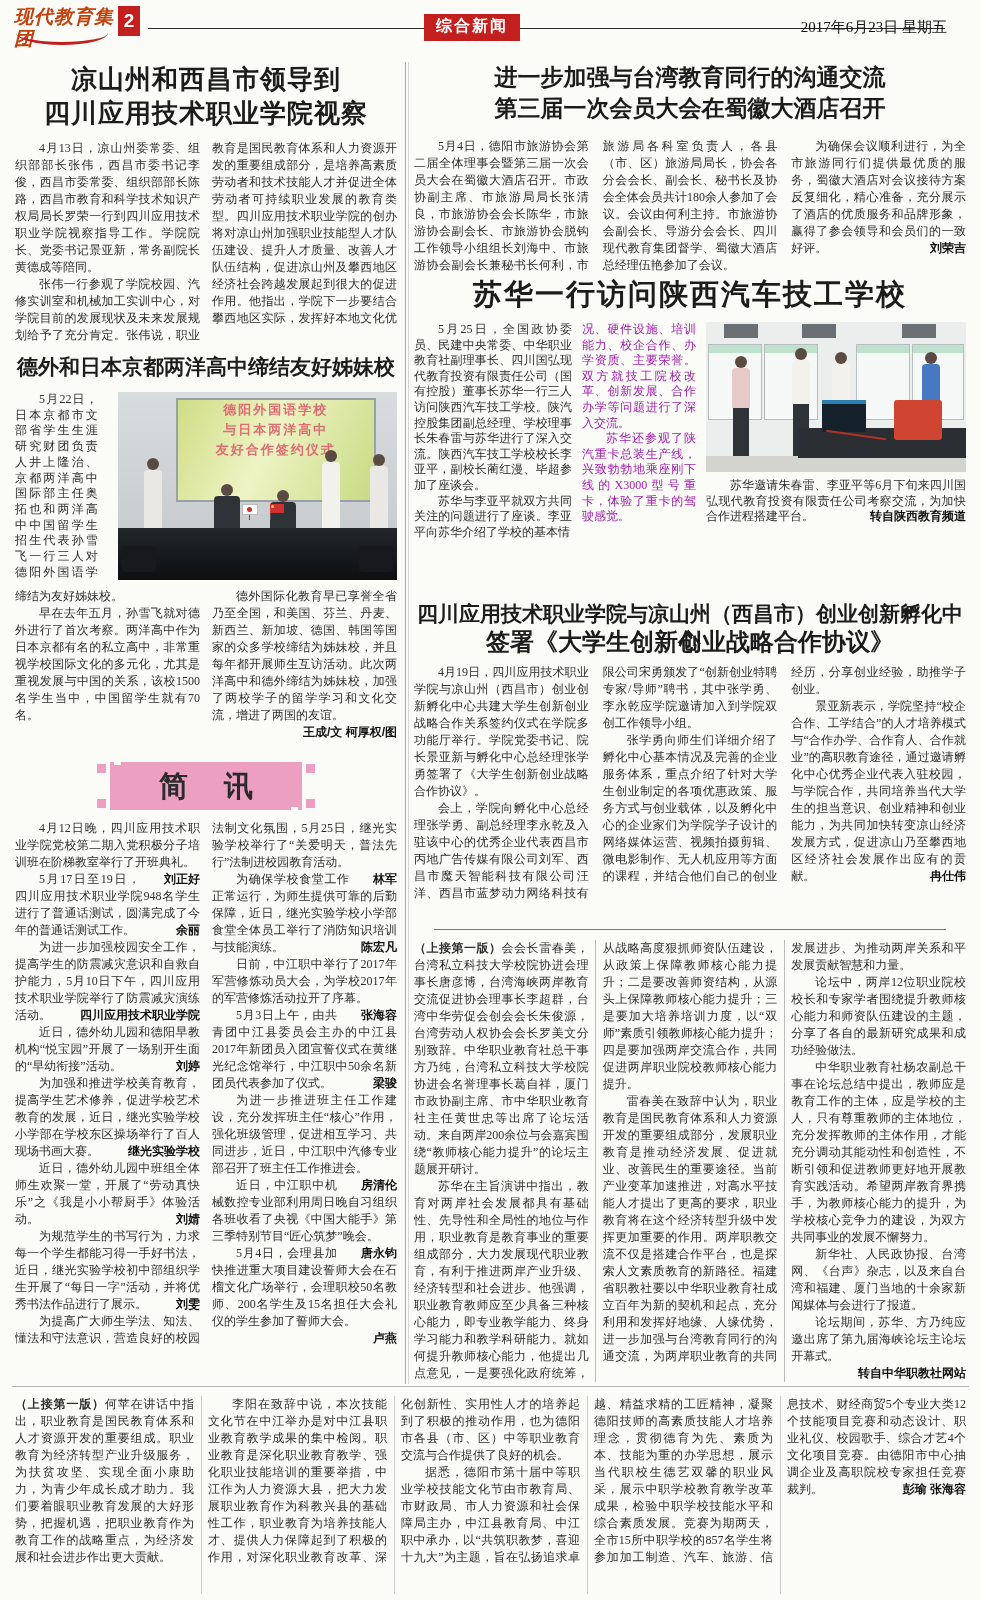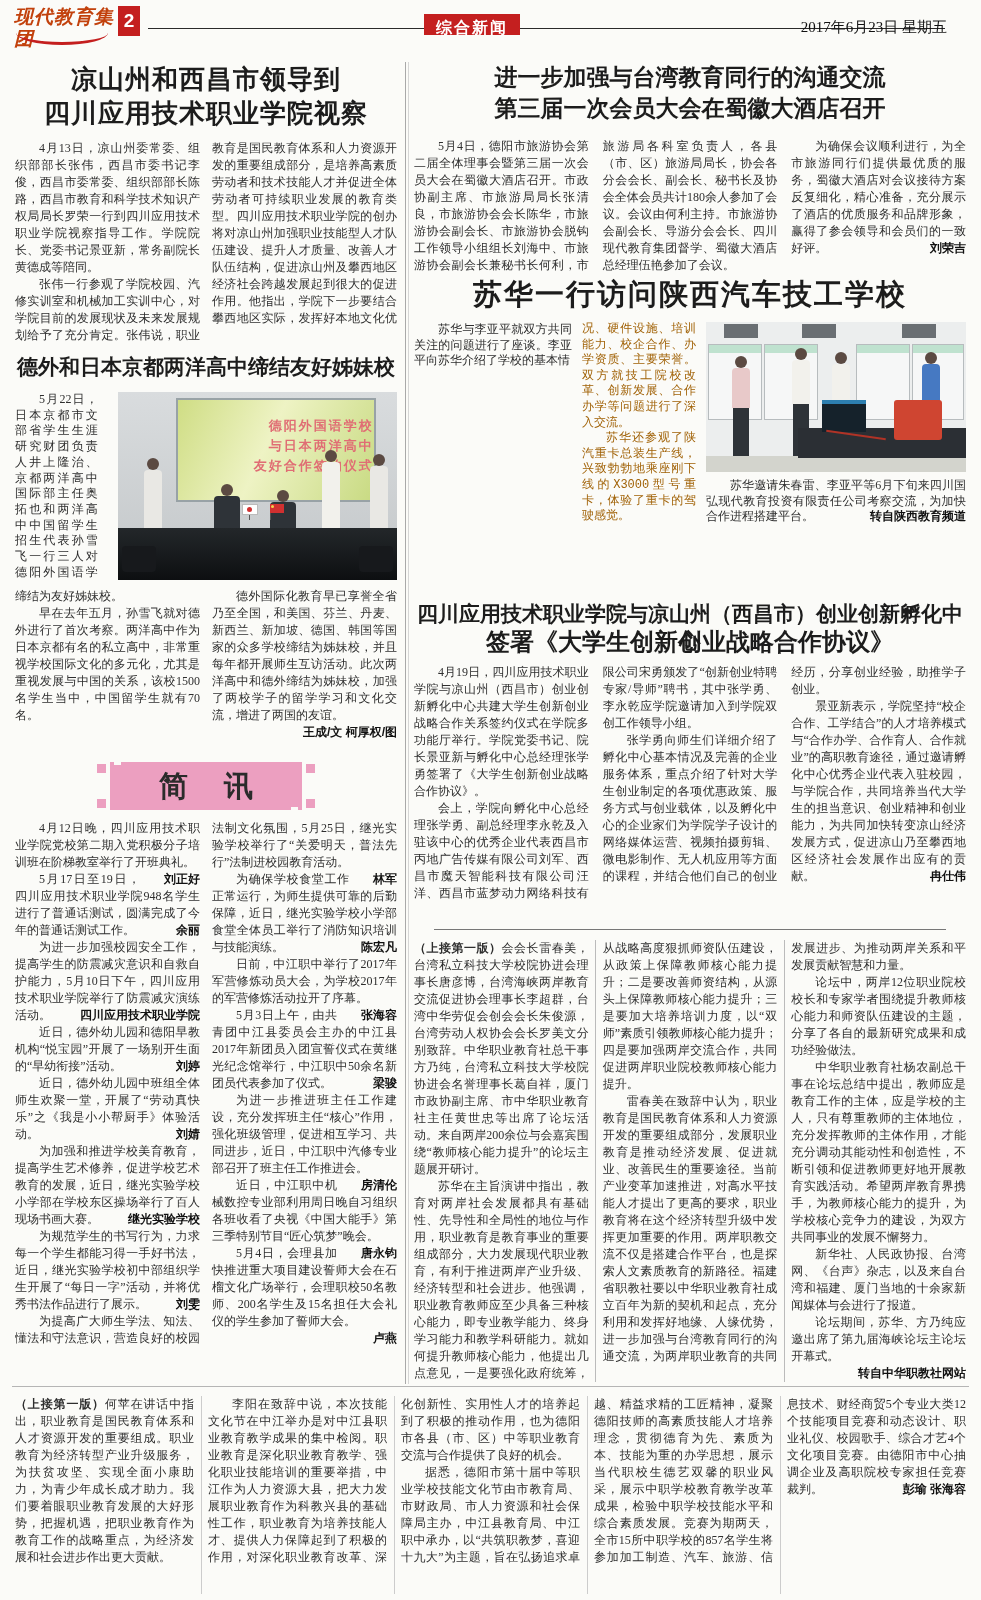--- a/index.html
+++ b/index.html
@@ -9,22 +9,22 @@
   
   .masthead{position:absolute;left:14px;top:6px;width:100px;color:#c2410c;
     font-family:"Liberation Sans",sans-serif;font-weight:bold;font-style:italic;
     font-size:19px;line-height:22px;letter-spacing:1px;}
   .masthead-swoosh{position:absolute;left:16px;top:30px;width:92px;height:12px;
     border-bottom:3px solid #c41f1f;border-radius:0 0 50% 50%/0 0 12px 12px;}
   .pagenum{position:absolute;left:118px;top:6px;width:22px;height:30px;background:#c41f1f;
     color:#fff;font-family:"Liberation Sans",sans-serif;font-weight:bold;font-size:19px;
     text-align:center;line-height:30px;}
   .header-line{position:absolute;left:148px;top:28px;width:797px;height:1px;background:#2a2a2a;}
-  .section-box{position:absolute;left:424px;top:14px;width:96px;height:21px;background:#c41f1f;
-    color:#fff;font-family:Liberation Serif, serif;font-weight:bold;font-size:16px;
+  .section-box{position:absolute;left:424px;top:14px;width:96px;height:27px;background:#c41f1f;
+    color:#fff;font-family:Liberation Mono, monospace;font-weight:bold;font-size:16px;
     text-align:center;line-height:27px;letter-spacing:2px;}
   .dateline{position:absolute;right:34px;top:18px;font-size:15px;color:#111;
     font-family:"Liberation Serif",serif;}
 
   
   .headline{position:absolute;text-align:center;font-family:"Liberation Sans",sans-serif;
     font-weight:bold;color:#1c1c1c;}
   .bodytext{position:absolute;font-size:12px;line-height:17px;color:#2e2e2e;
     text-align:justify;overflow:hidden;}
   .para{margin:0;text-indent:2em;}
@@ -54,41 +54,41 @@
 
   
   .a2-flex{position:absolute;left:15px;top:392px;width:382px;height:188px;display:flex;gap:20px;}
   .a2-intro{width:86px;font-size:12px;line-height:15.7px;text-align:justify;color:#2e2e2e;overflow:hidden;}
   .a2-intro .para{text-indent:2em;}
 
   
   .photo1{position:relative;width:290px;height:188px;background:linear-gradient(#d9dcde,#c3c7c9);overflow:hidden;}
   .p1-screen{position:absolute;left:58px;top:6px;width:200px;height:104px;
     background:linear-gradient(115deg,#cfdd84,#eef3c4 45%,#c8da82);border:2px solid #98a2a6;
-    text-align:right;padding-top:16px;box-sizing:border-box;}
+    text-align:center;padding-top:0;box-sizing:border-box;}
   .p1-line{font-family:"Liberation Sans",sans-serif;font-weight:bold;font-size:13px;
     line-height:20px;color:#e06d74;letter-spacing:2px;}
   .p1-table{position:absolute;left:0;bottom:0;width:100%;height:52px;
     background:linear-gradient(#23272a,#0d0f11);}
   .fig{position:absolute;}
   .fig .head{width:12px;height:12px;border-radius:50%;background:#5b4a42;margin:0 auto;}
   .fig .torso{width:18px;height:42px;margin:0 auto;border-radius:4px 4px 0 0;}
   .t-white{background:#e9e8e4;} .t-dark{background:#2e3338;} .t-shirt{background:#f2f1ec;}
   .p1-chair{position:absolute;width:34px;height:26px;background:#17191c;border-radius:4px;bottom:8px;}
   .flag{position:absolute;width:14px;height:9px;}
   .flag-jp{background:#fff;border:1px solid #bbb;}
   .flag-jp::after{content:'';position:absolute;left:4px;top:2px;width:5px;height:5px;border-radius:50%;background:#d03030;}
   .flag-cn{background:#d03030;}
   .flag-cn::after{content:'';position:absolute;left:1px;top:1px;width:3px;height:3px;border-radius:50%;background:#f4d24c;}
   .flagpole{position:absolute;width:1px;height:16px;background:#555;}
 
   
   .a4-flex{position:absolute;left:414px;top:322px;width:552px;height:274px;display:flex;gap:10px;}
   .a4-col1{width:158px;font-size:12px;line-height:15.6px;text-align:justify;color:#2e2e2e;overflow:hidden;}
-  .a4-col2{width:114px;font-size:12px;line-height:15.6px;text-align:justify;color:#a16207;overflow:hidden;font-family:Liberation Mono, monospace;}
+  .a4-col2{width:114px;font-size:12px;line-height:15.6px;text-align:justify;color:#a21caf;overflow:hidden;}
   .a4-right{width:260px;font-size:12px;line-height:15.6px;text-align:justify;color:#2e2e2e;overflow:hidden;}
 
   
   .photo2{position:relative;width:260px;height:150px;background:#eceeee;overflow:hidden;margin-bottom:6px;}
   .panel{position:absolute;top:6px;width:52px;height:74px;background:#f6f7f7;border:1px solid #b7bcbe;}
   .panel .pbar{height:8px;background:#bfe2cf;}
   .winrect{position:absolute;top:2px;width:34px;height:14px;background:#6a6f73;}
   .p2-floor{position:absolute;left:0;bottom:0;width:100%;height:16px;background:#d3d4cd;}
   .p2-table{position:absolute;left:92px;bottom:14px;width:168px;height:30px;background:#2b2f34;}
   .p2-battery{position:absolute;left:116px;bottom:40px;width:44px;height:28px;background:#15222b;border-top:4px solid #2d7fb0;}
@@ -188,22 +188,22 @@
     <div class="notch w1"></div>
     <div class="notch w2"></div>
     <div class="banner-label">简 讯</div>
   </div>
 
   <div id="briefs" class="bodytext cols2">
       <p class="para">4月12日晚，四川应用技术职业学院党校第二期入党积极分子培训班在阶梯教室举行了开班典礼。<span class="author">刘正好</span></p>
       <p class="para">5月17日至19日，四川应用技术职业学院948名学生进行了普通话测试，圆满完成了今年的普通话测试工作。<span class="author">余丽</span></p>
       <p class="para">为进一步加强校园安全工作，提高学生的防震减灾意识和自救自护能力，5月10日下午，四川应用技术职业学院举行了防震减灾演练活动。<span class="author">四川应用技术职业学院</span></p>
       <p class="para">近日，德外幼儿园和德阳早教机构“悦宝园”开展了一场别开生面的“早幼衔接”活动。<span class="author">刘婷</span></p>
+      <p class="para">为加强和推进学校美育教育，提高学生艺术修养，促进学校艺术教育的发展，近日，继光实验学校小学部在学校东区操场举行了百人现场书画大赛。<span class="author">继光实验学校</span></p>
       <p class="para">近日，德外幼儿园中班组全体师生欢聚一堂，开展了“劳动真快乐”之《我是小小帮厨手》体验活动。<span class="author">刘婧</span></p>
-      <p class="para">为加强和推进学校美育教育，提高学生艺术修养，促进学校艺术教育的发展，近日，继光实验学校小学部在学校东区操场举行了百人现场书画大赛。<span class="author">继光实验学校</span></p>
       <p class="para">为规范学生的书写行为，力求每一个学生都能习得一手好书法，近日，继光实验学校初中部组织学生开展了“每日一字”活动，并将优秀书法作品进行了展示。<span class="author">刘雯</span></p>
       <p class="para">为提高广大师生学法、知法、懂法和守法意识，营造良好的校园法制文化氛围，5月25日，继光实验学校举行了“关爱明天，普法先行”法制进校园教育活动。<span class="author">林军</span></p>
       <p class="para">为确保学校食堂工作正常运行，为师生提供可靠的后勤保障，近日，继光实验学校小学部食堂全体员工举行了消防知识培训与技能演练。<span class="author">陈宏凡</span></p>
       <p class="para">日前，中江职中举行了2017年军营修炼动员大会，为学校2017年的军营修炼活动拉开了序幕。<span class="author">张海容</span></p>
       <p class="para">5月3日上午，由共青团中江县委员会主办的中江县2017年新团员入团宣誓仪式在黄继光纪念馆举行，中江职中50余名新团员代表参加了仪式。<span class="author">梁骏</span></p>
       <p class="para">为进一步推进班主任工作建设，充分发挥班主任“核心”作用，强化班级管理，促进相互学习、共同进步，近日，中江职中汽修专业部召开了班主任工作推进会。<span class="author">房清伦</span></p>
       <p class="para">近日，中江职中机械数控专业部利用周日晚自习组织各班收看了央视《中国大能手》第三季特别节目“匠心筑梦”晚会。<span class="author">唐永钧</span></p>
       <p class="para">5月4日，会理县加快推进重大项目建设誓师大会在石榴文化广场举行，会理职校50名教师、200名学生及15名担任大会礼仪的学生参加了誓师大会。<span class="author">卢燕</span></p>
     </div>
 
@@ -212,20 +212,21 @@
     <div>第三届一次会员大会在蜀徽大酒店召开</div>
   </div>
   <div id="a3-body" class="bodytext cols3">
       <p class="para">5月4日，德阳市旅游协会第二届全体理事会暨第三届一次会员大会在蜀徽大酒店召开。市政协副主席、市旅游局局长张清良，市旅游协会会长陈华，市旅游协会副会长、市旅游协会脱钩工作领导小组组长刘海中、市旅游协会副会长兼秘书长何利，市旅游局各科室负责人，各县（市、区）旅游局局长，协会各分会会长、副会长、秘书长及协会全体会员共计180余人参加了会议。会议由何利主持。市旅游协会副会长、导游分会会长、四川现代教育集团督学、蜀徽大酒店总经理伍艳参加了会议。</p>
       <p class="para">为确保会议顺利进行，为全市旅游同行们提供最优质的服务，蜀徽大酒店对会议接待方案反复细化，精心准备，充分展示了酒店的优质服务和品牌形象，赢得了参会领导和会员们的一致好评。<span class="author">刘荣吉</span></p>
     </div>
 
   <div id="a4-title" class="headline">苏华一行访问陕西汽车技工学校</div>
   <div class="a4-flex">
     <div class="a4-col1">
+        <p class="para">5月25日，全国政协委员、民建中央常委、中华职业教育社副理事长、四川国弘现代教育投资有限责任公司（国有控股）董事长苏华一行三人访问陕西汽车技工学校。陕汽控股集团副总经理、学校理事长朱春雷与苏华进行了深入交流。陕西汽车技工学校校长李亚平，副校长蔺红漫、毕超参加了座谈会。</p>
         <p class="para">苏华与李亚平就双方共同关注的问题进行了座谈。李亚平向苏华介绍了学校的基本情</p>
       </div>
     <div class="a4-col2 noindent-first">
         <p class="para">况、硬件设施、培训能力、校企合作、办学资质、主要荣誉。双方就技工院校改革、创新发展、合作办学等问题进行了深入交流。</p>
         <p class="para">苏华还参观了陕汽重卡总装生产线，兴致勃勃地乘座刚下线的X3000型号重卡，体验了重卡的驾驶感觉。</p>
       </div>
     <div class="a4-right">
       <div class="photo2">
         <div class="winrect" style="left:18px;"></div>
         <div class="winrect" style="left:96px;"></div>

